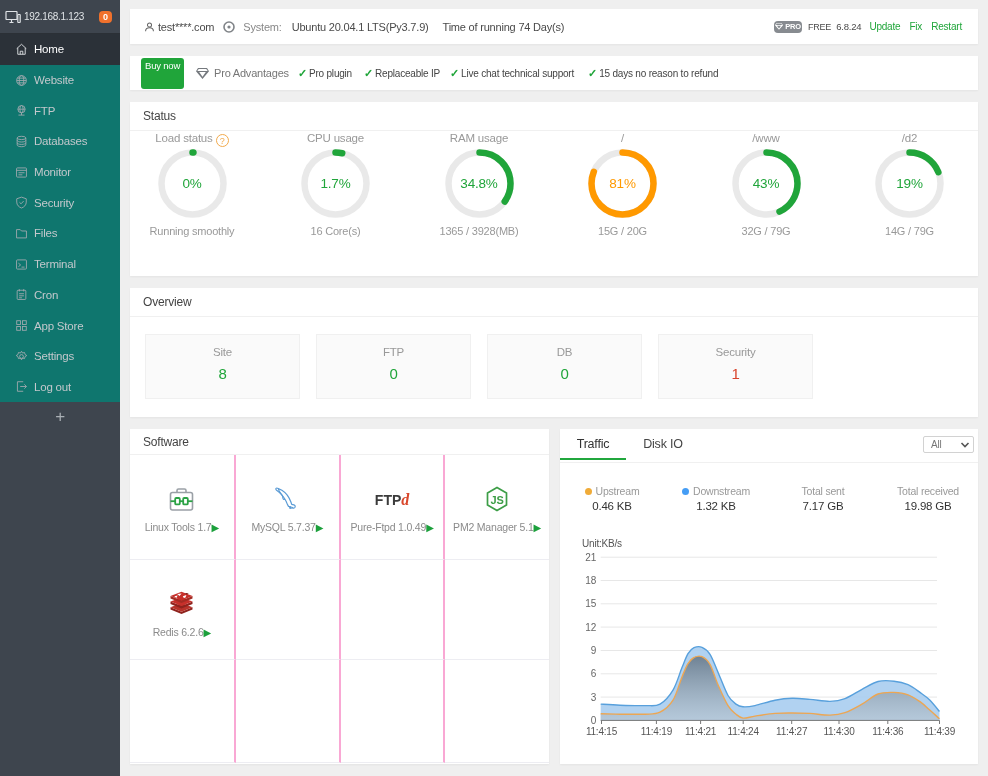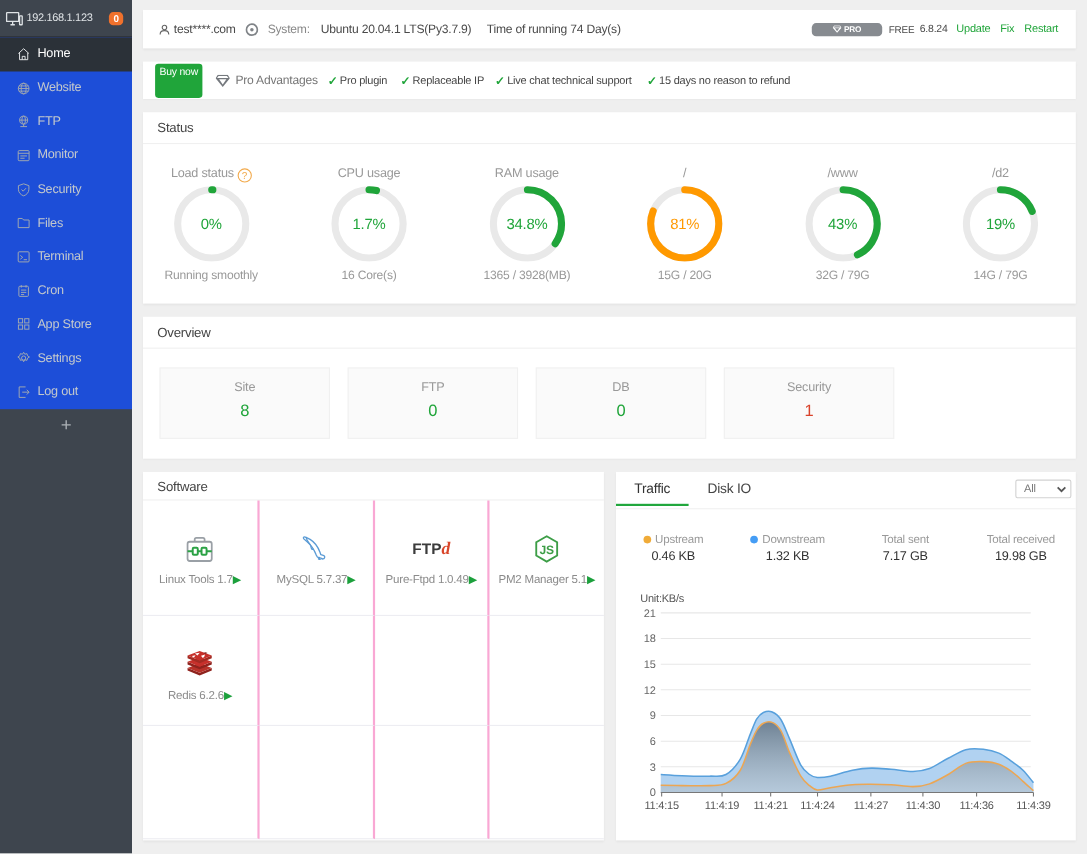--- a/index.html
+++ b/index.html
@@ -4,48 +4,48 @@
 <style>
 * { margin:0; padding:0; box-sizing:border-box; }
 html,body { width:988px; height:776px; }
 body { background:#efefef; font-family:"Liberation Sans",sans-serif; position:relative; overflow:hidden; letter-spacing:-0.2px; }
 
 .sidebar { position:absolute; left:0; top:0; width:120px; height:776px; background:#3e454e; }
 .side-head { height:34px; display:flex; align-items:center; padding:15px 5px; color:#dfe3e6; border-bottom:1px solid #2b3036; }
 .side-head svg { flex:0 0 auto; }
 .side-head .ip { font-size:10px; margin-left:3px; letter-spacing:-0.3px; }
 .side-head .badge { margin-left:auto; margin-right:3px; background:#f0712c; color:#fff; font-size:9px; font-weight:bold; border-radius:4px; width:13px; height:12px; line-height:12px; text-align:center; }
-.menu { background:#1d4ed8; }
+.menu { background:#0f766e; }
 .mi { height:30.7px; display:flex; align-items:center; color:#c3c8cc; font-size:11.5px; cursor:default; }
 .mi svg { margin-left:15px; width:13px; height:13px; flex:0 0 auto; color:#a3aab0; }
 .mi span { margin-left:6px; }
 .mi.active { background:#2b3138; color:#fff; }
 .mi.active svg { color:#e8eaec; }
 .plus { height:30px; color:#aab0b5; font-size:17px; text-align:center; line-height:30px; }
 
 .panel { position:absolute; background:#fff; box-shadow:0 1px 2px rgba(0,0,0,0.05); }
 .phead { font-size:12px; color:#444; padding-left:13px; border-bottom:1px solid #f0f0f0; }
 
 .topbar { left:130px; top:9px; width:848px; height:35px; display:flex; align-items:center; font-size:11px; color:#555; padding:0 16px; }
 .topbar .sep { width:10px; }
 .topbar .green { color:#20a53a; }
-.probadge { background:#878b90; color:#fff; border-radius:4px; height:12px; line-height:12px; padding:0 19px; font-size:7.5px; font-weight:bold; display:flex; align-items:center; }
+.probadge { background:#878b90; color:#fff; border-radius:4px; height:12px; line-height:12px; padding:0 1px; font-size:7.5px; font-weight:bold; display:flex; align-items:center; }
 .topbar .rt { font-size:10px; }
 
 .promo { left:130px; top:56px; width:848px; height:34px; display:flex; align-items:center; font-size:10px; color:#444; padding:0 11px; }
 .buynow { background:#20a53a; color:#fff; font-size:9.5px; height:31px; line-height:15px; padding:0 4px; border-radius:3px; }
 .promo .adv { color:#767676; margin-left:5px; }
 .promo span { white-space:nowrap; }
 .ck { color:#20a53a; font-weight:bold; font-size:11px; }
 
 .status { left:130px; top:102px; width:848px; height:174px; }
 .status .phead { height:29px; line-height:29px; }
 .gauges { position:relative; height:144px; }
 .gauge { position:absolute; top:0; width:124px; text-align:center; }
-.glabel { margin-top:20px; font-size:11.5px; color:#999; height:15px; line-height:15px; }
+.glabel { font-size:11.5px; color:#999; height:15px; line-height:15px; }
 .gwrap { position:relative; width:69px; height:69px; margin:3px auto 0; }
 .gpct { position:absolute; left:0; top:0; width:69px; height:69px; line-height:69px; text-align:center; font-size:13.5px; color:#20a53a; }
 .gsub { margin-top:6px; font-size:11px; color:#999; height:15px; line-height:15px; }
 
 .overview { left:130px; top:288px; width:848px; height:129px; }
 .overview .phead { height:29px; line-height:29px; }
 .cards { display:flex; padding:17px 0 0 15px; }
 .card { width:155px; height:65px; background:#fafafa; border:1px solid #f0f0f0; margin-right:16px; text-align:center; }
 .card .clabel { margin-top:10px; font-size:11.5px; color:#999; height:15px; line-height:15px; }
 .card .cnum { margin-top:5px; font-size:15px; color:#20a53a; }
@@ -102,20 +102,27 @@
         </svg>
         <span>Website</span>
       </div>
       <div class="mi">
         <svg viewBox="0 0 15 15" fill="none" stroke="currentColor" stroke-width="1.0">
           <circle cx="7.5" cy="6" r="4.2"></circle>
           <ellipse cx="7.5" cy="6" rx="1.9" ry="4.2"></ellipse>
           <path d="M3.3 6 H11.7 M4 12.8 H11 M7.5 10.2 V12.8"></path>
         </svg>
         <span>FTP</span>
+      </div>
+      <div class="mi">
+        <svg viewBox="0 0 15 15" fill="none" stroke="currentColor" stroke-width="1.0">
+          <ellipse cx="7.5" cy="3.4" rx="5" ry="1.9"></ellipse>
+          <path d="M2.5 3.4 V11.6 c0 1 2.2 1.9 5 1.9 s5-0.9 5-1.9 V3.4 M2.5 6.2 c0 1 2.2 1.9 5 1.9 s5-0.9 5-1.9 M2.5 9 c0 1 2.2 1.9 5 1.9 s5-0.9 5-1.9"></path>
+        </svg>
+        <span>Databases</span>
       </div>
       <div class="mi">
         <svg viewBox="0 0 15 15" fill="none" stroke="currentColor" stroke-width="1.0">
           <rect x="1.8" y="2.2" width="11.4" height="10.6" rx="1"></rect>
           <path d="M1.8 5 H13.2 M4 7.8 H11 M4 10.2 H8.5"></path>
         </svg>
         <span>Monitor</span>
       </div>
       <div class="mi">
         <svg viewBox="0 0 15 15" fill="none" stroke="currentColor" stroke-width="1.0">

